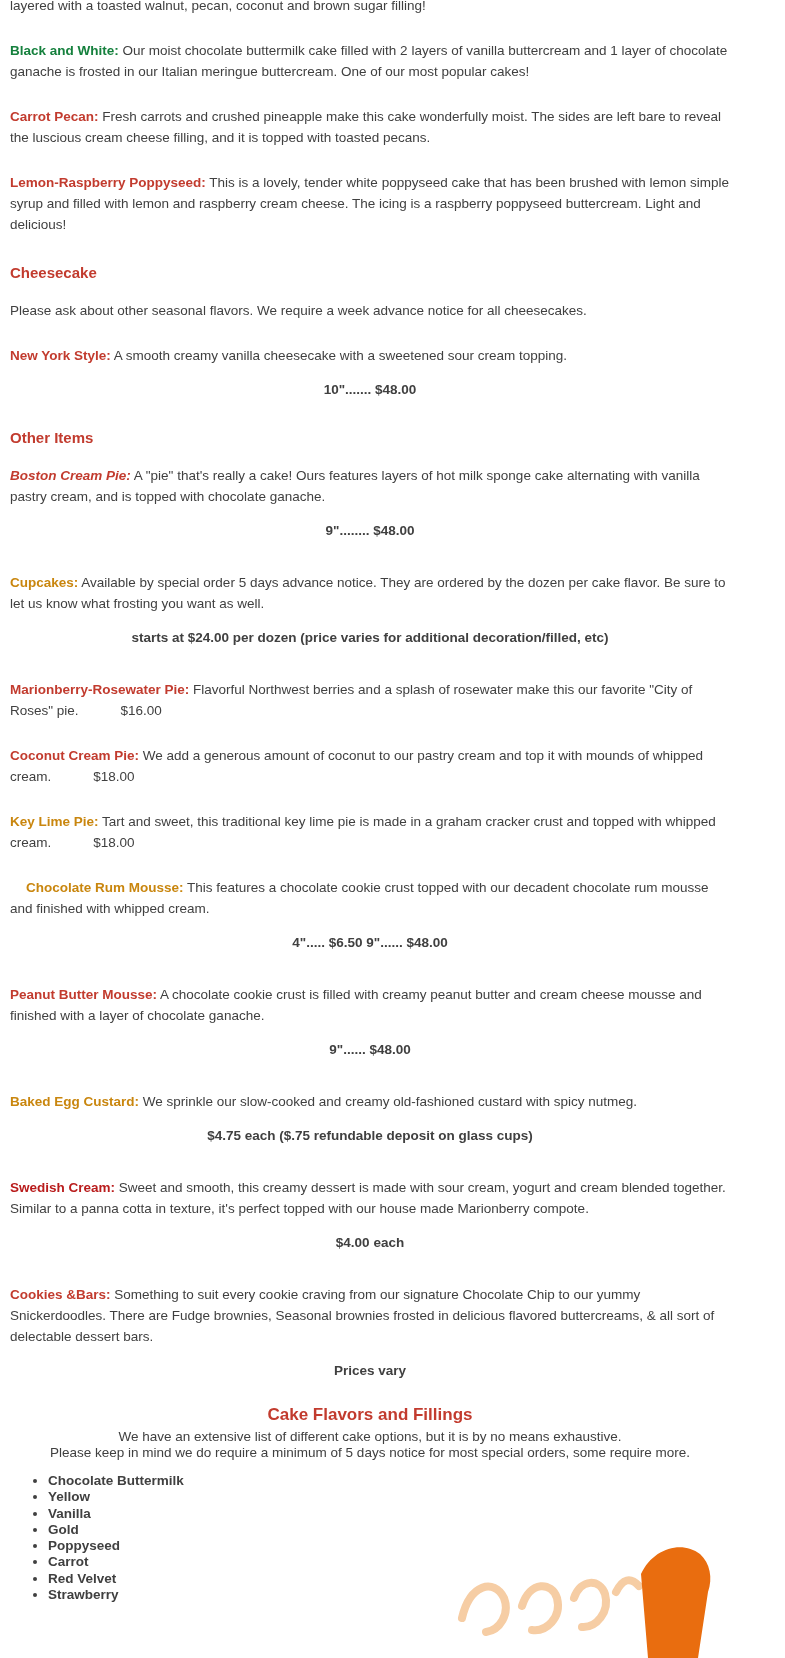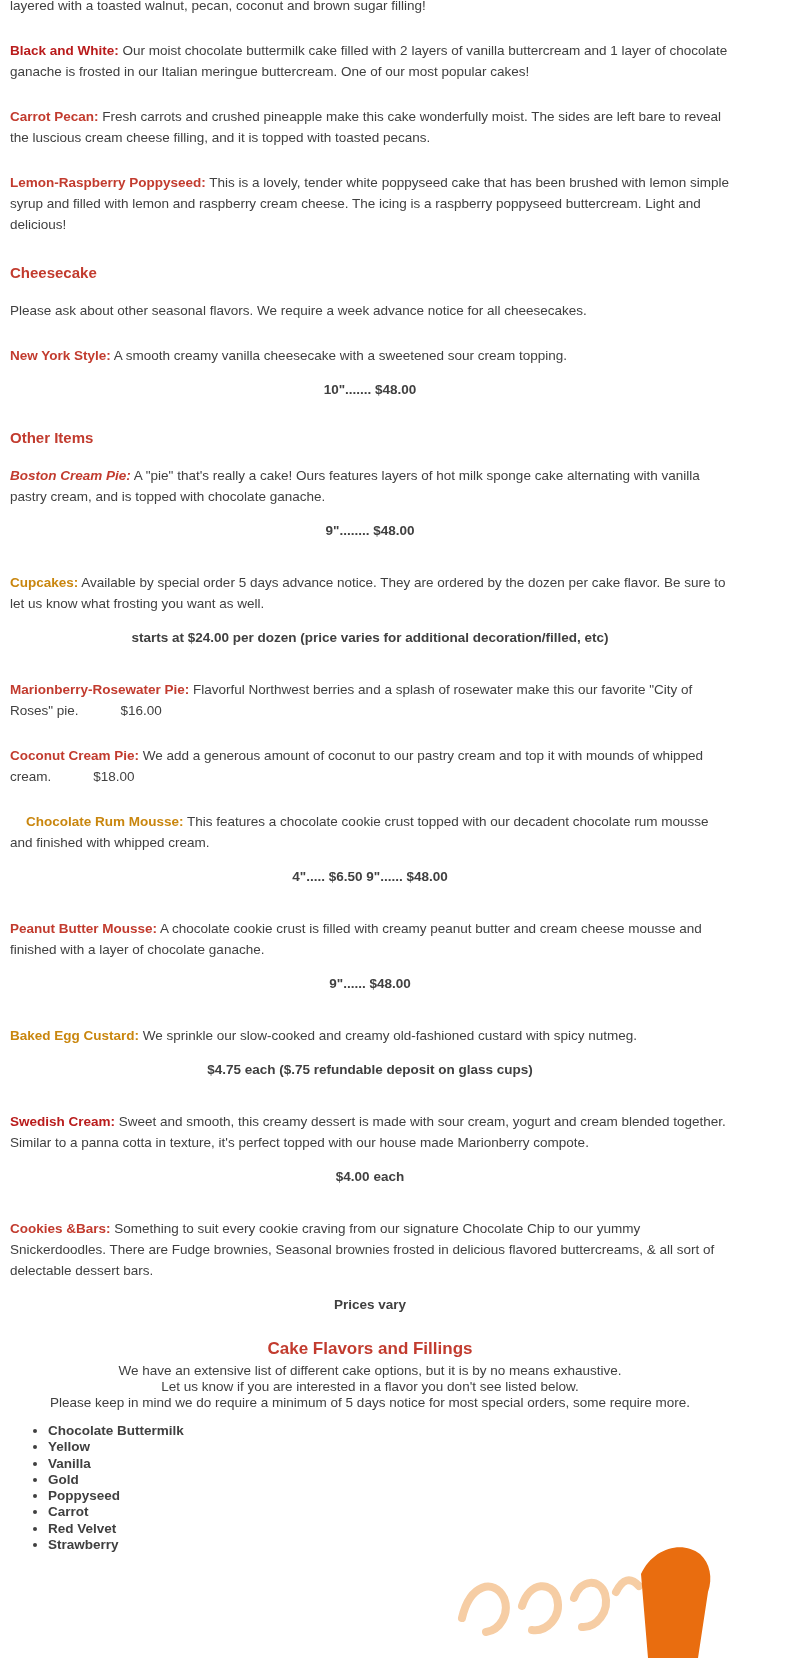--- a/index.html
+++ b/index.html
@@ -32,47 +32,47 @@
   .bullet-list { margin: 12px 0 50px; padding-left: 38px; line-height: 16.3px; }
   .bullet-list li { margin: 0; }
   .bullet-list .label { font-weight: bold; }
   .logo-wrap { position: absolute; left: 448px; top: 1540px; width: 270px; height: 118px; }
 </style>
 </head>
 <body style="--red: #c23b2e; --gold: #c9860e;">
 
 <div class="content">
     <p class="para"><span>layered with a toasted walnut, pecan, coconut and brown sugar filling!</span></p>
-    <p class="para"><b class="label" style="color: #b91c1c;">Black and White:</b><span> Our moist chocolate buttermilk cake filled with 2 layers of vanilla buttercream and 1 layer of chocolate ganache is frosted in our Italian meringue buttercream. One of our most popular cakes!</span></p>
+    <p class="para"><b class="label" style="color: #15803d;">Black and White:</b><span> Our moist chocolate buttermilk cake filled with 2 layers of vanilla buttercream and 1 layer of chocolate ganache is frosted in our Italian meringue buttercream. One of our most popular cakes!</span></p>
     <p class="para"><b class="label" style="color: rgb(194, 59, 46);">Carrot Pecan:</b><span> Fresh carrots and crushed pineapple make this cake wonderfully moist. The sides are left bare to reveal the luscious cream cheese filling, and it is topped with toasted pecans.</span></p>
     <p class="para"><b class="label" style="color: rgb(194, 59, 46);">Lemon-Raspberry Poppyseed:</b><span> This is a lovely, tender white poppyseed cake that has been brushed with lemon simple syrup and filled with lemon and raspberry cream cheese. The icing is a raspberry poppyseed buttercream. Light and delicious!</span></p>
     <h3 class="section-heading">Cheesecake</h3>
     <p class="para"><span>Please ask about other seasonal flavors. We require a week advance notice for all cheesecakes.</span></p>
     <p class="para"><b class="label" style="color: rgb(194, 59, 46);">New York Style:</b><span> A smooth creamy vanilla cheesecake with a sweetened sour cream topping.</span></p>
     <p class="center-bold">10"....... $48.00</p>
     <h3 class="section-heading">Other Items</h3>
     <p class="para"><b class="label" style="color: rgb(194, 59, 46); font-style: italic;">Boston Cream Pie:</b><span> A "pie" that's really a cake! Ours features layers of hot milk sponge cake alternating with vanilla pastry cream, and is topped with chocolate ganache.</span></p>
     <p class="center-bold">9"........ $48.00</p>
     <p class="para"><b class="label" style="color: rgb(201, 134, 14);">Cupcakes:</b><span> Available by special order 5 days advance notice. They are ordered by the dozen per cake flavor. Be sure to let us know what frosting you want as well.</span></p>
     <p class="center-bold">starts at $24.00 per dozen (price varies for additional decoration/filled, etc)</p>
     <p class="para"><b class="label" style="color: rgb(194, 59, 46);">Marionberry-Rosewater Pie:</b><span> Flavorful Northwest berries and a splash of rosewater make this our favorite "City of Roses" pie.</span><b class="price">$16.00</b></p>
     <p class="para"><b class="label" style="color: rgb(194, 59, 46);">Coconut Cream Pie:</b><span> We add a generous amount of coconut to our pastry cream and top it with mounds of whipped cream.</span><b class="price">$18.00</b></p>
+    <p class="para"><b class="label" style="color: rgb(201, 134, 14);">Key Lime Pie:</b><span> Tart and sweet, this traditional key lime pie is made in a graham cracker crust and topped with whipped cream.</span><b class="price">$18.00</b></p>
     <p class="para"><b class="label" style="color: rgb(201, 134, 14); margin-left: 16px;">Chocolate Rum Mousse:</b><span> This features a chocolate cookie crust topped with our decadent chocolate rum mousse and finished with whipped cream.</span></p>
     <p class="center-bold">4"..... $6.50 9"...... $48.00</p>
     <p class="para"><b class="label" style="color: rgb(194, 59, 46);">Peanut Butter Mousse:</b><span> A chocolate cookie crust is filled with creamy peanut butter and cream cheese mousse and finished with a layer of chocolate ganache.</span></p>
     <p class="center-bold">9"...... $48.00</p>
     <p class="para"><b class="label" style="color: rgb(201, 134, 14);">Baked Egg Custard:</b><span> We sprinkle our slow-cooked and creamy old-fashioned custard with spicy nutmeg.</span></p>
     <p class="center-bold">$4.75 each ($.75 refundable deposit on glass cups)</p>
     <p class="para"><b class="label" style="color: #b91c1c;">Swedish Cream:</b><span> Sweet and smooth, this creamy dessert is made with sour cream, yogurt and cream blended together. Similar to a panna cotta in texture, it's perfect topped with our house made Marionberry compote.</span></p>
     <p class="center-bold">$4.00 each</p>
     <p class="para"><b class="label" style="color: rgb(194, 59, 46);">Cookies &amp;Bars:</b><span> Something to suit every cookie craving from our signature Chocolate Chip to our yummy Snickerdoodles. There are Fudge brownies, Seasonal brownies frosted in delicious flavored buttercreams, &amp; all sort of delectable dessert bars.</span></p>
     <p class="center-bold">Prices vary</p>
     <h2 class="section-title">Cake Flavors and Fillings</h2>
     <p class="note-line">We have an extensive list of different cake options, but it is by no means exhaustive.</p>
-    <p class="note-line">Let us know if you are interested in a flavor you don't see listed below.</p>
     <p class="note-line">Please keep in mind we do require a minimum of 5 days notice for most special orders, some require more.</p>
     <ul class="bullet-list">
       <li><b class="label">Chocolate Buttermilk</b></li>
       <li><b class="label">Yellow</b></li>
       <li><b class="label">Vanilla</b></li>
       <li><b class="label">Gold</b></li>
       <li><b class="label">Poppyseed</b></li>
       <li><b class="label">Carrot</b></li>
       <li><b class="label">Red Velvet</b></li>
       <li><b class="label">Strawberry</b></li>

